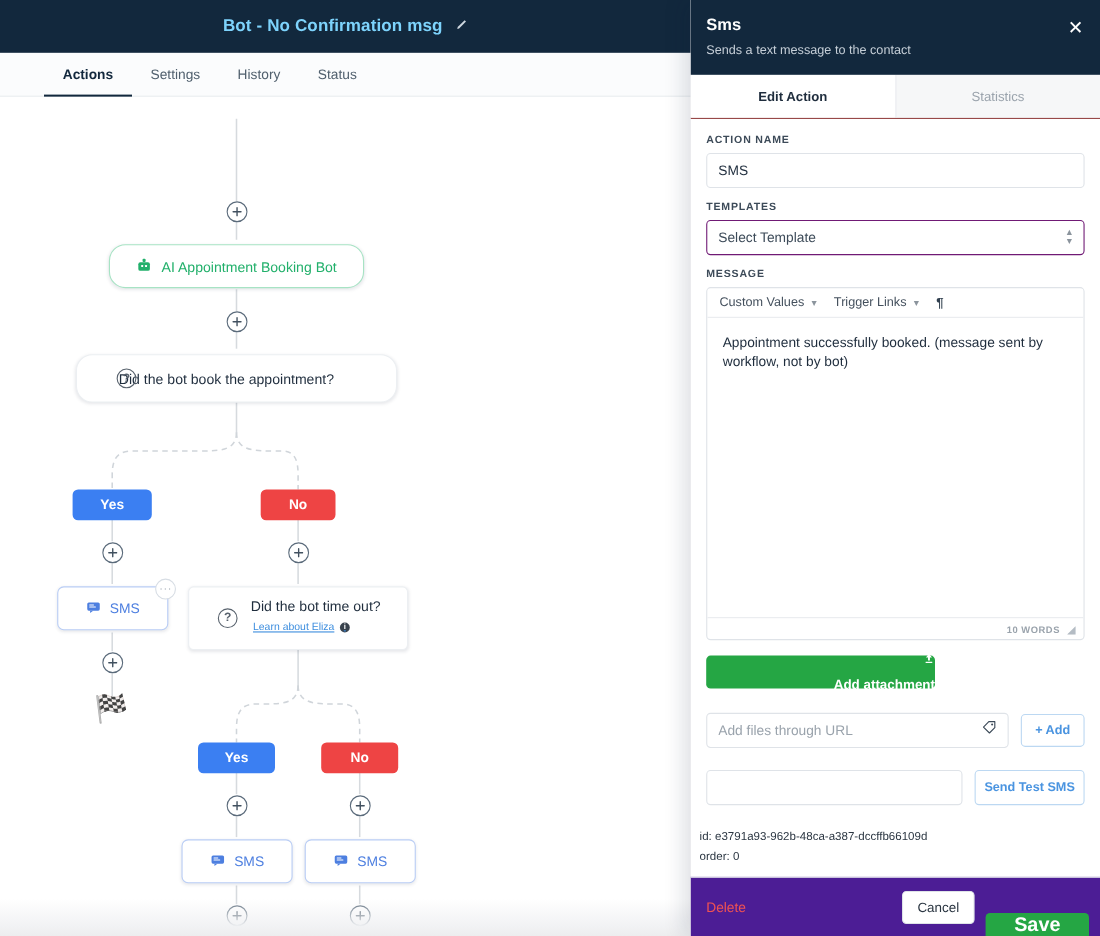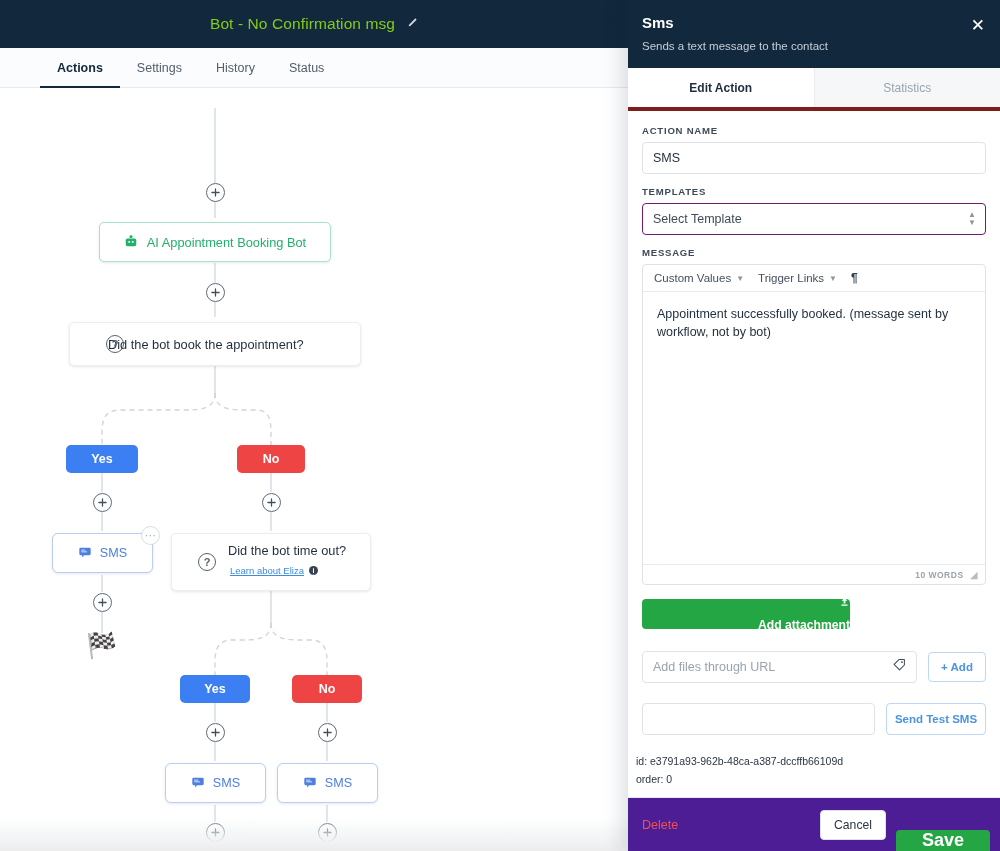--- a/index.html
+++ b/index.html
@@ -17,21 +17,21 @@
     width: 628px; height: 851px;
     background: #ffffff;
     overflow: hidden;
   }
   .topbar {
     height: 48px; background: #12283d;
     display: flex; align-items: center; justify-content: center;
     position: relative;
   }
   .topbar-title {
-    color: #84cc16; font-size: 15.5px; font-weight: 400;
+    color: #7dd3fc; font-size: 15.5px; font-weight: 700;
     letter-spacing: .1px;
     text-align: right;
   }
   .pencil-icon {
     margin-left: 11px; color: #cfd8e0; font-size: 12px;
     display: inline-block; transform: rotate(0deg); cursor: pointer;
   }
   .tabsbar {
     height: 40px; background: #fbfcfd;
     border-bottom: 1px solid #e6eaee;
@@ -62,21 +62,21 @@
 
   .plus {
     width: 19px; height: 19px; border-radius: 50%;
     border: 1.4px solid #5b6b7b; background: #fff;
     display:flex; align-items:center; justify-content:center;
     cursor: pointer;
   }
   .plus svg { display:block; }
 
   .card {
-    background: #fff; border-radius: 5px;
+    background: #fff; border-radius: 15px;
     display: flex; align-items: center;
     box-shadow: 0 1px 3px rgba(16,30,54,.10);
   }
   .card-bot {
     width: 232px; height: 40px; justify-content: center;
     border: 1px solid #a7e3c4; color: #22b06b;
     font-size: 12.8px; gap: 9px;
   }
   .card-cond {
     width: 292px; height: 44px; padding-left: 38px;
@@ -144,21 +144,21 @@
     background: #12283d; padding: 14px 18px 16px 14px;
     position: relative; flex: 0 0 auto;
   }
   .drawer-title { color:#fff; font-size:15px; font-weight:700; }
   .drawer-sub { color:#c5ced7; font-size:11.5px; margin-top:9px; }
   .drawer-close {
     position:absolute; right:15px; top:17px;
     color:#fff; font-size:17px; line-height:1; cursor:pointer;
     font-weight: 300;
   }
-  .drawer-tabs { display:flex; flex:0 0 auto; border-bottom:4px solid #7f1d1d;align-items:center; }
+  .drawer-tabs { display:flex; flex:0 0 auto; border-bottom:1px solid #7f1d1d;align-items:center; }
   .dtab {
     flex:1; text-align:center; font-size:12px; padding: 13px 0 12px;
     cursor:pointer;
   }
   .dtab.active { background:#fff; color:#1f2d3d; font-weight:700; }
   .dtab.inactive { background:#f6f7f8; color:#9aa3ac; border-left:1px solid #e9ecef; }
 
   .drawer-body { flex:1 1 auto; padding: 14px 14px 0 14px; overflow:hidden; position:relative; }
   .flabel {
     font-size: 9.6px; font-weight:700; letter-spacing:.75px;

